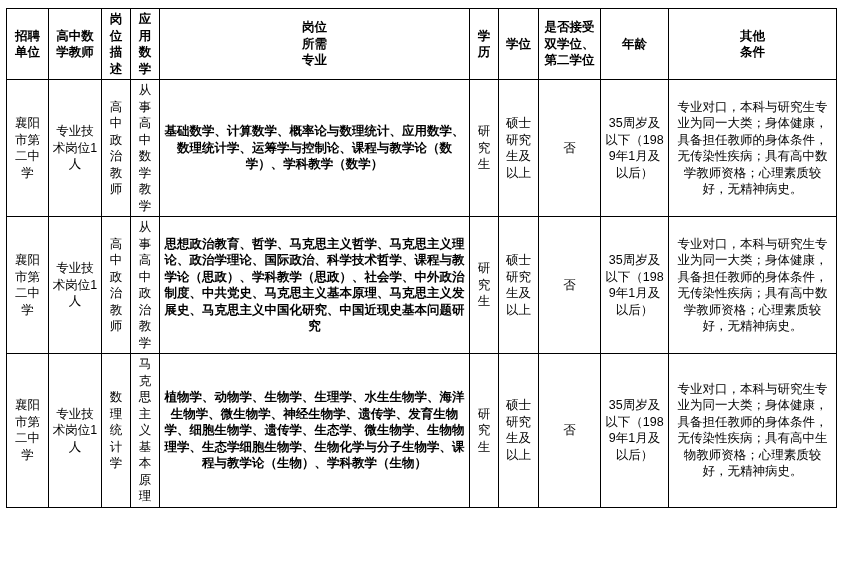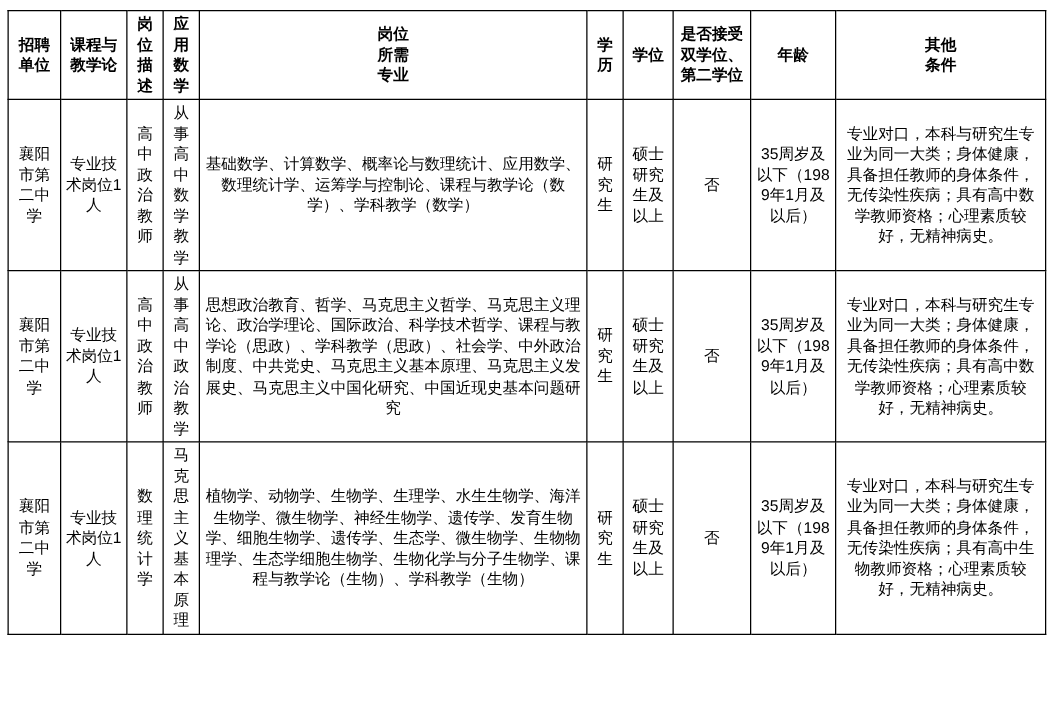--- a/index.html
+++ b/index.html
@@ -50,20 +50,21 @@
   col.c6 { width: 40px; }
   col.c7 { width: 62px; }
   col.c8 { width: 68px; }
   col.c9 { width: 168px; }
 
   td.major {
     text-align: center;
     font-size: 12.5px;
     line-height: 1.4;
     padding: 4px 5px;
+    font-weight: bold;
   }
   td.other {
     text-align: center;
     font-size: 12.5px;
     line-height: 1.45;
     padding: 4px 5px;
   }
   td.age {
     font-size: 12.5px;
     line-height: 1.4;
@@ -90,21 +91,21 @@
         <col class="c4">
       <col class="c5">
         <col class="c6">
         <col class="c7">
         <col class="c8">
         <col class="c9">
     </colgroup>
     <thead>
       <tr>
         <th class="hdr-tall narrow">招聘单位</th>
-        <th class="hdr-tall narrow">课程与教学论</th>
+        <th class="hdr-tall narrow">高中数学教师</th>
         <th class="hdr-tall narrow">岗位描述</th>
         <th class="hdr-tall narrow">应用数学</th>
         <th class="hdr-tall">
           <span class="stack">岗位</span>
           <span class="stack">所需</span>
           <span class="stack">专业</span>
         </th>
         <th class="hdr-tall narrow">学历</th>
         <th class="hdr-tall narrow">学位</th>
         <th class="hdr-tall narrow">是否接受双学位、第二学位</th>

